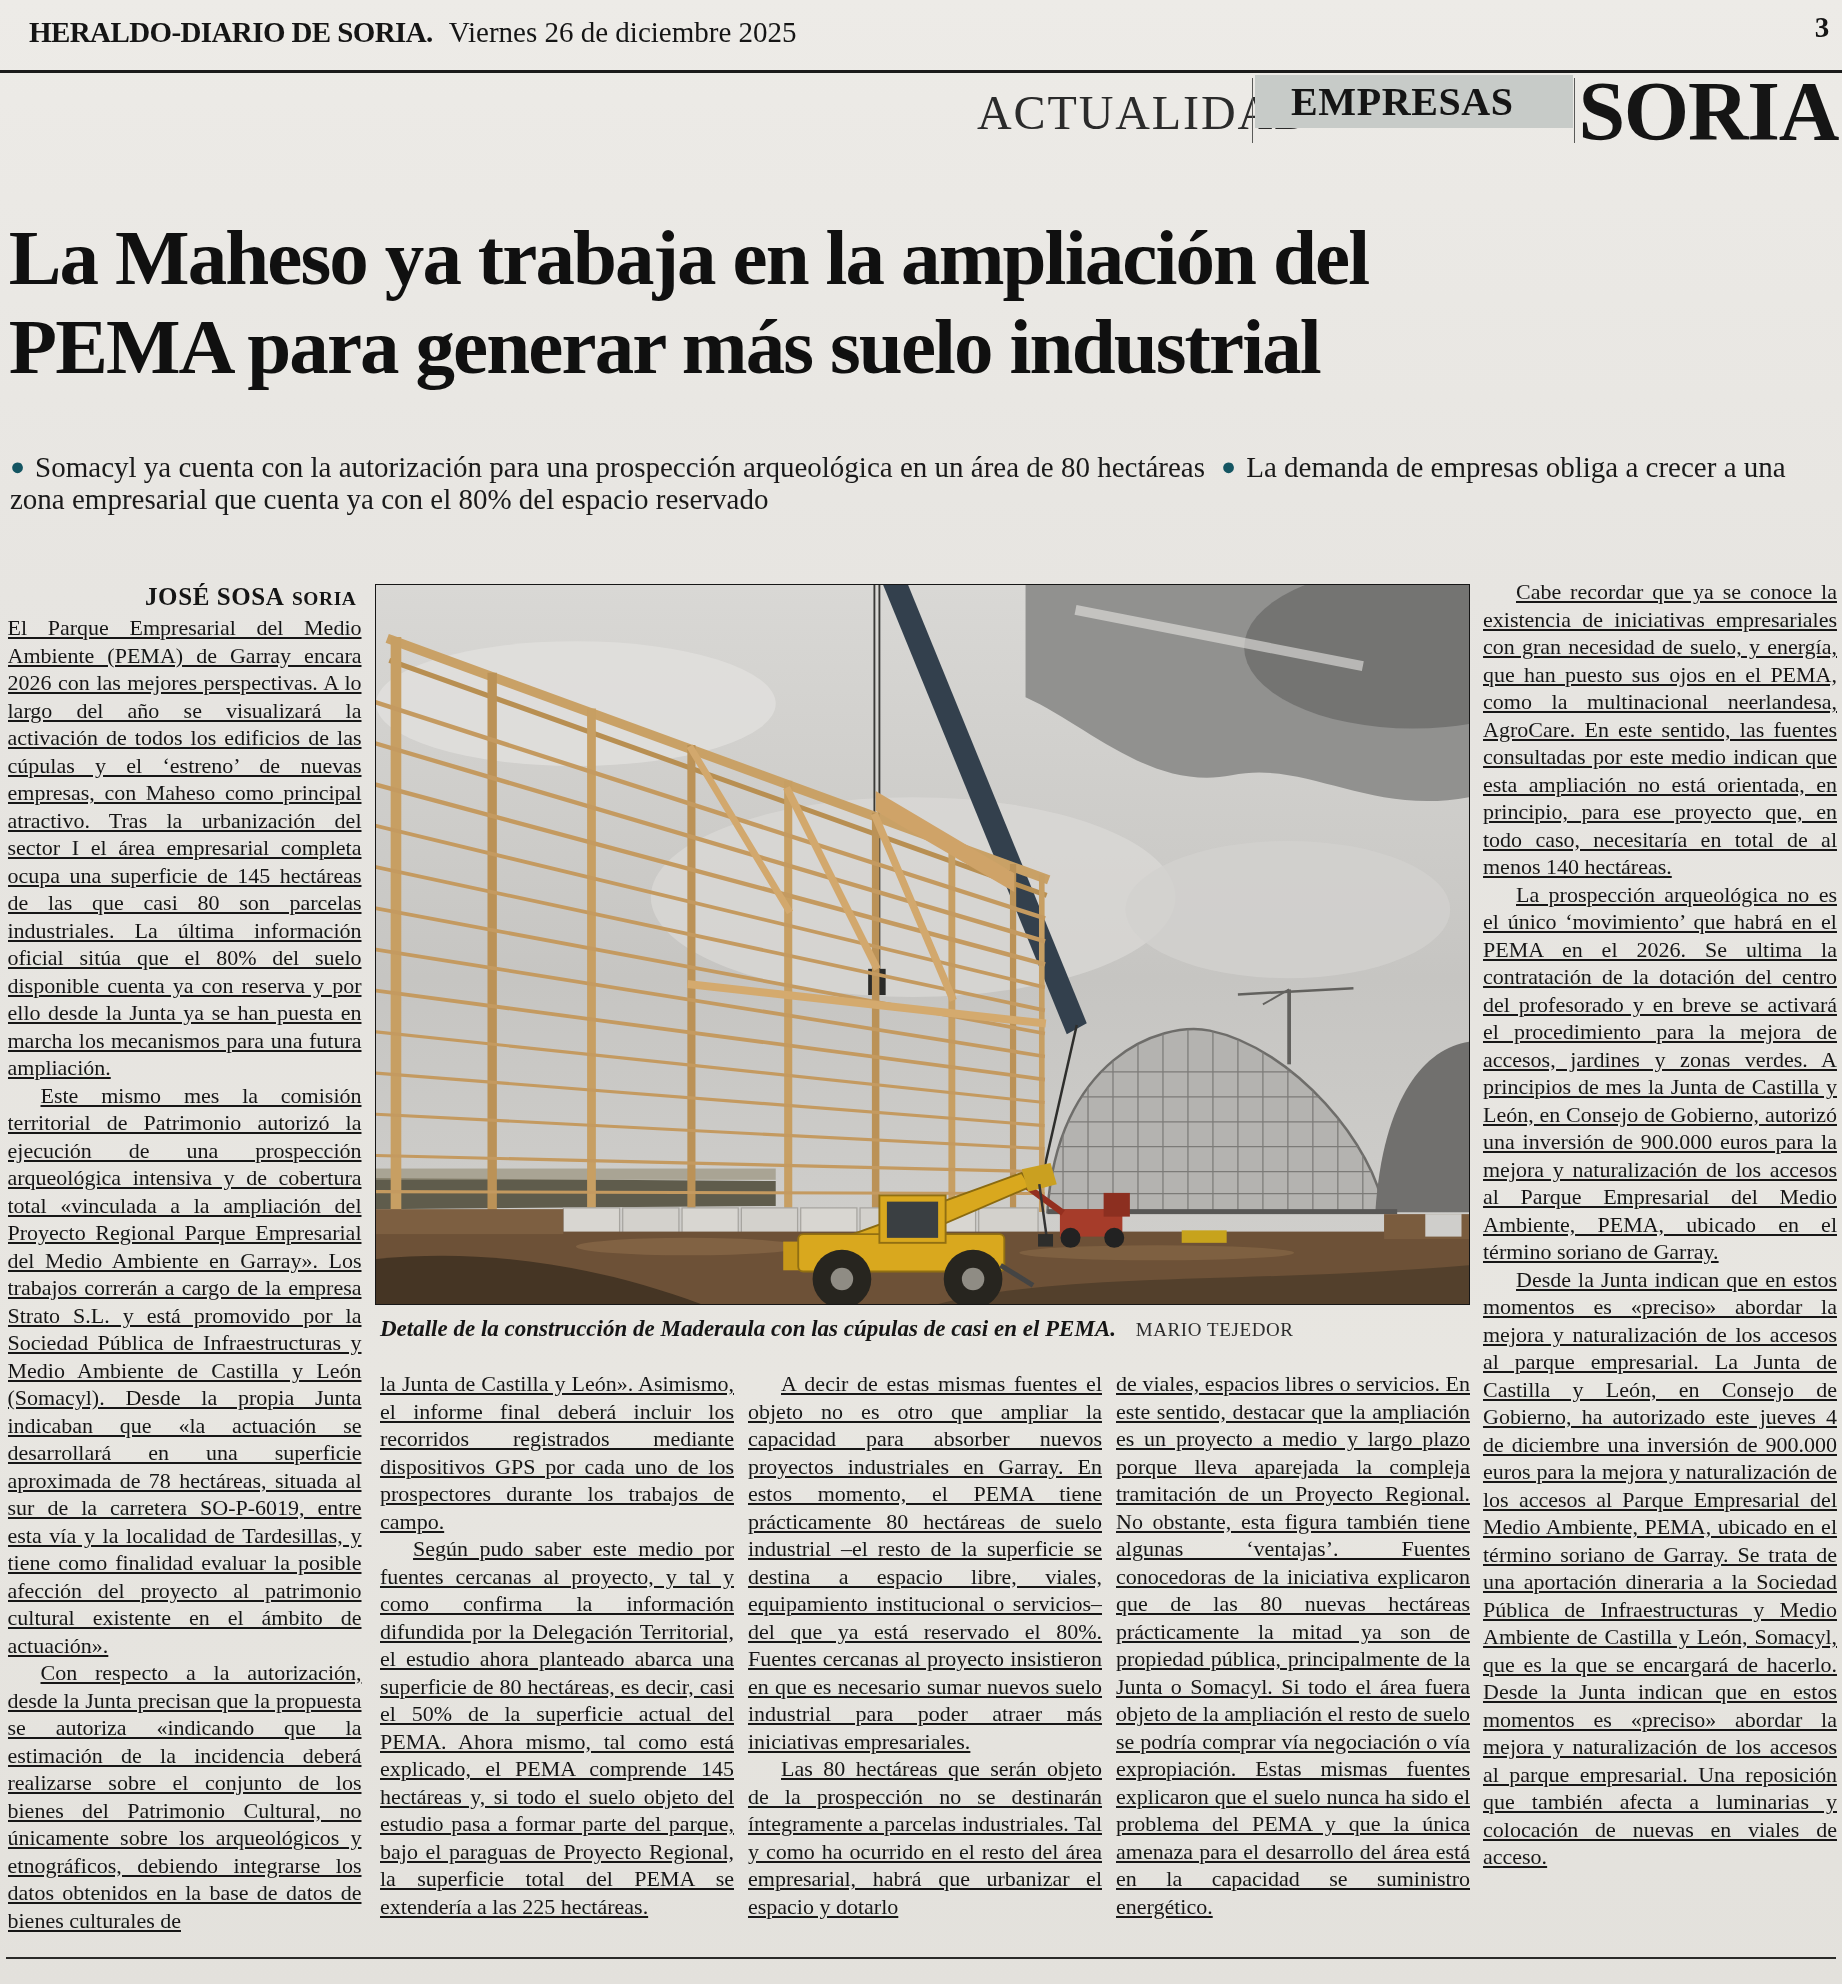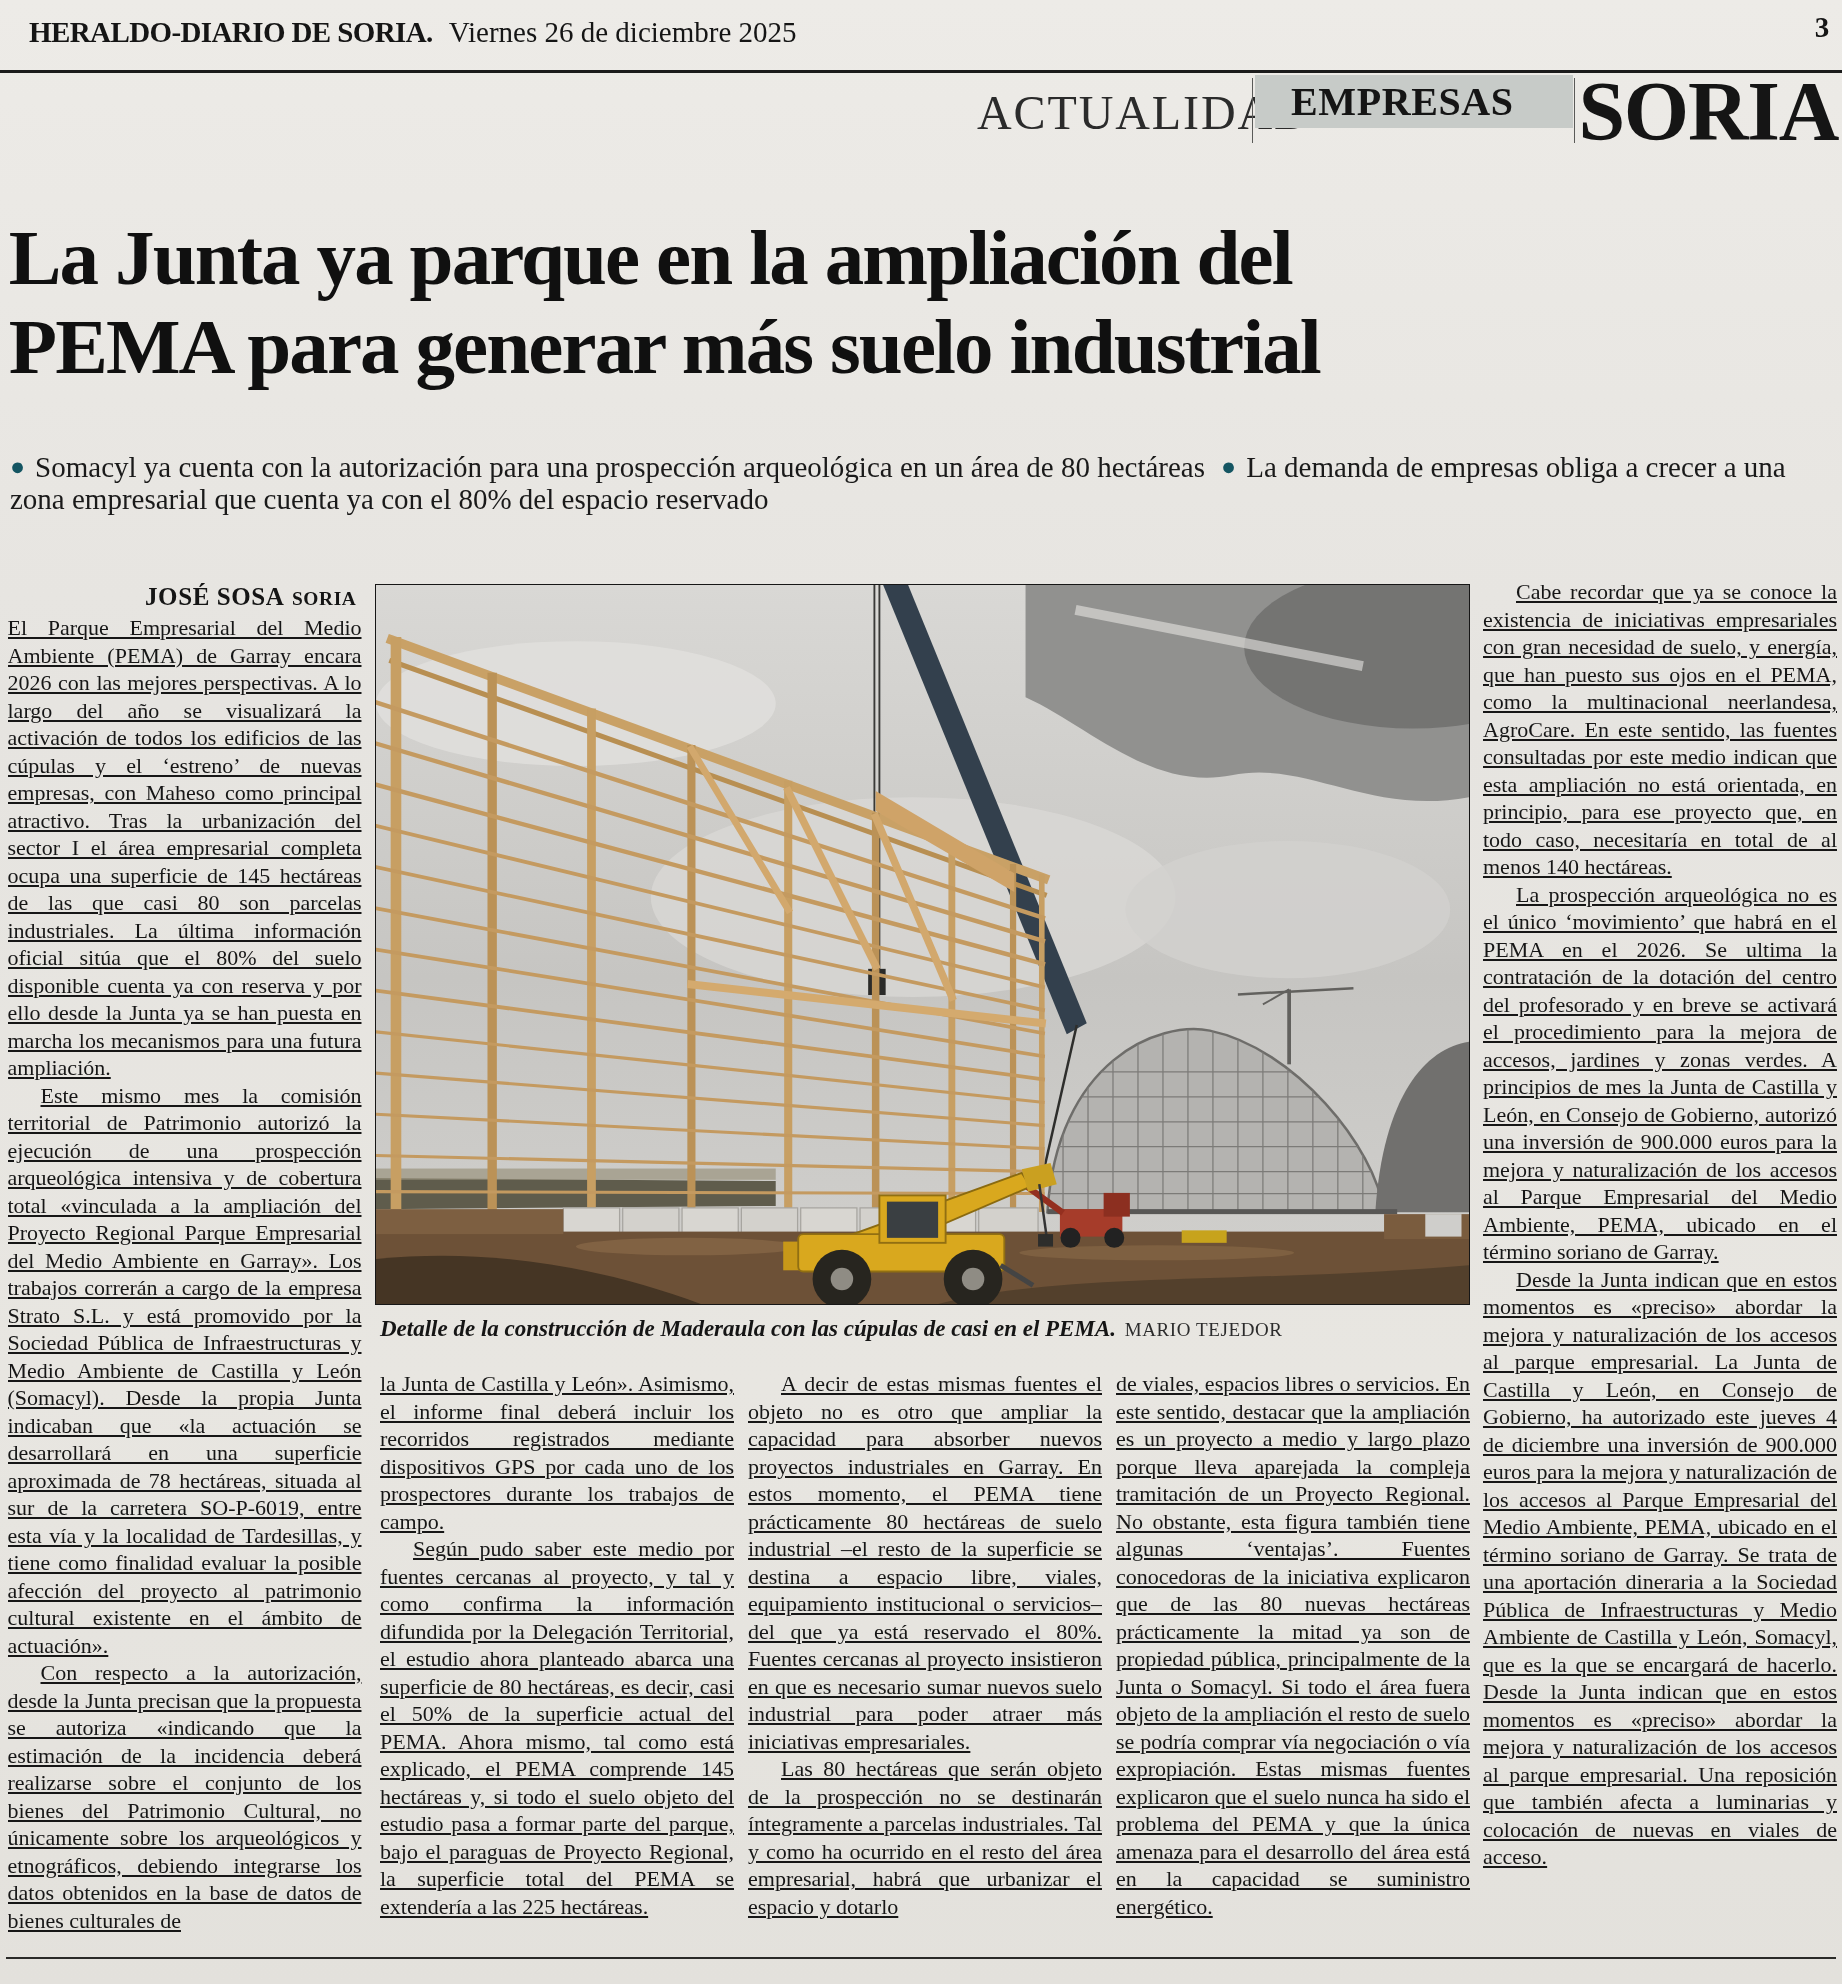--- a/index.html
+++ b/index.html
@@ -39,21 +39,21 @@
   #col2{left:380px;top:1370px;height:596px;}
   #col3{left:748px;top:1370px;height:596px;}
   #col4{left:1116px;top:1370px;height:596px;}
   #col5{left:1483px;top:578px;height:1330px;}
   
   .photo{position:absolute;left:375px;top:584px;width:1095px;height:721px;
          border:1.9px solid #161616;box-sizing:border-box;background:#c9c8c5;}
   .photo svg{display:block;width:100%;height:100%;}
   .caption{position:absolute;left:380px;top:1316px;width:1090px;font-size:23px;}
   .caption .cap-text{font-weight:700;font-style:italic;}
-  .caption .cap-credit{font-size:19px;letter-spacing:0.6px;color:#2c2c2c;margin-left:3px;}
+  .caption .cap-credit{font-size:19px;letter-spacing:0.6px;color:#2c2c2c;margin-left:14px;}
   .bottom-rule{position:absolute;left:6.3px;top:1957px;width:1830px;height:1.9px;background:#2a2a28;}
 </style>
 </head>
 <body>
 
 <div class="page">
 
   <div class="mast">
     <span class="paper-name">HERALDO-DIARIO DE SORIA.</span>
     <span class="paper-date">Viernes 26 de diciembre 2025</span>
@@ -63,21 +63,21 @@
 
   <div class="sec-actualidad">ACTUALIDAD</div>
   <div class="sec-div" style="left:1252px;"></div>
   <div class="sec-empresas-box">
     <span>EMPRESAS</span>
   </div>
   <div class="sec-div" style="left:1574px;"></div>
   <div class="sec-soria">SORIA</div>
 
   <div class="headline">
-    <div>La Junta ya parque en la ampliación del</div>
+    <div>La Maheso ya trabaja en la ampliación del</div>
     <div>PEMA para generar más suelo industrial</div>
   </div>
 
   <div class="subhead">
     <span class="bullet">●</span><span>Somacyl ya cuenta con la autorización para una prospección arqueológica en un área de 80 hectáreas</span>
     <span class="bullet second">●</span><span>La demanda de empresas obliga a crecer a una zona empresarial que cuenta ya con el 80% del espacio reservado</span>
   </div>
 
   <div class="byline">
     <span>JOSÉ SOSA</span><span class="place">SORIA</span>

